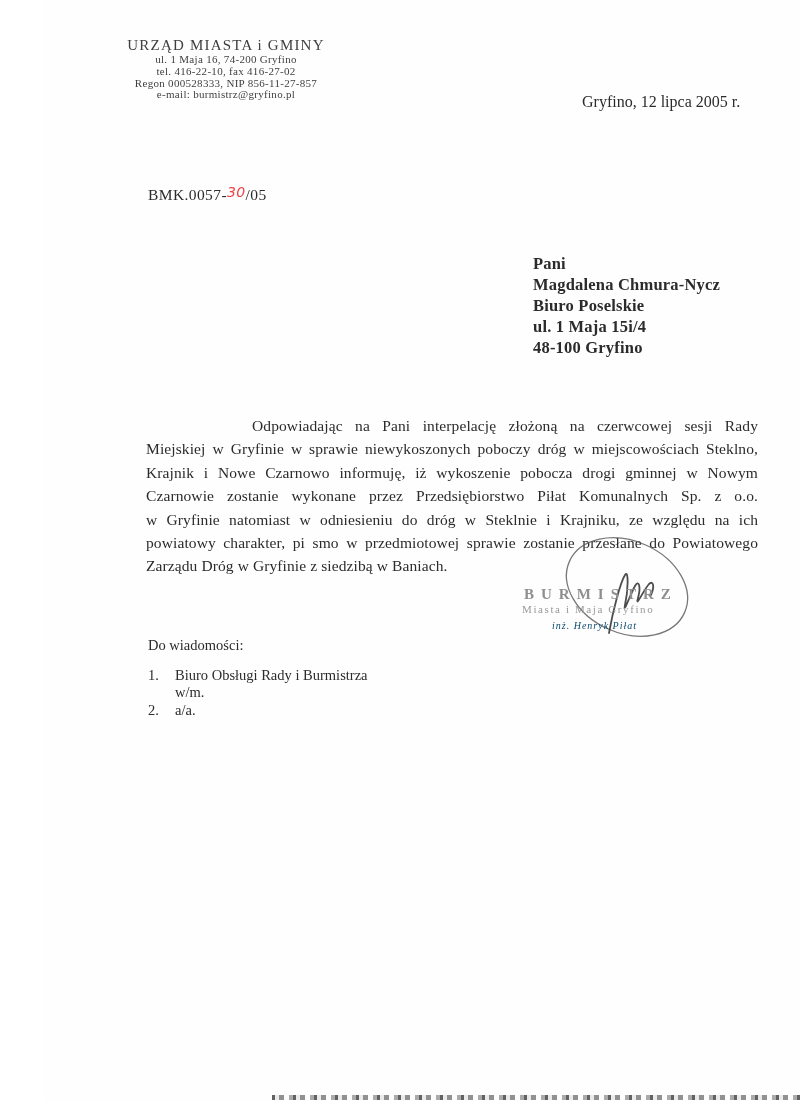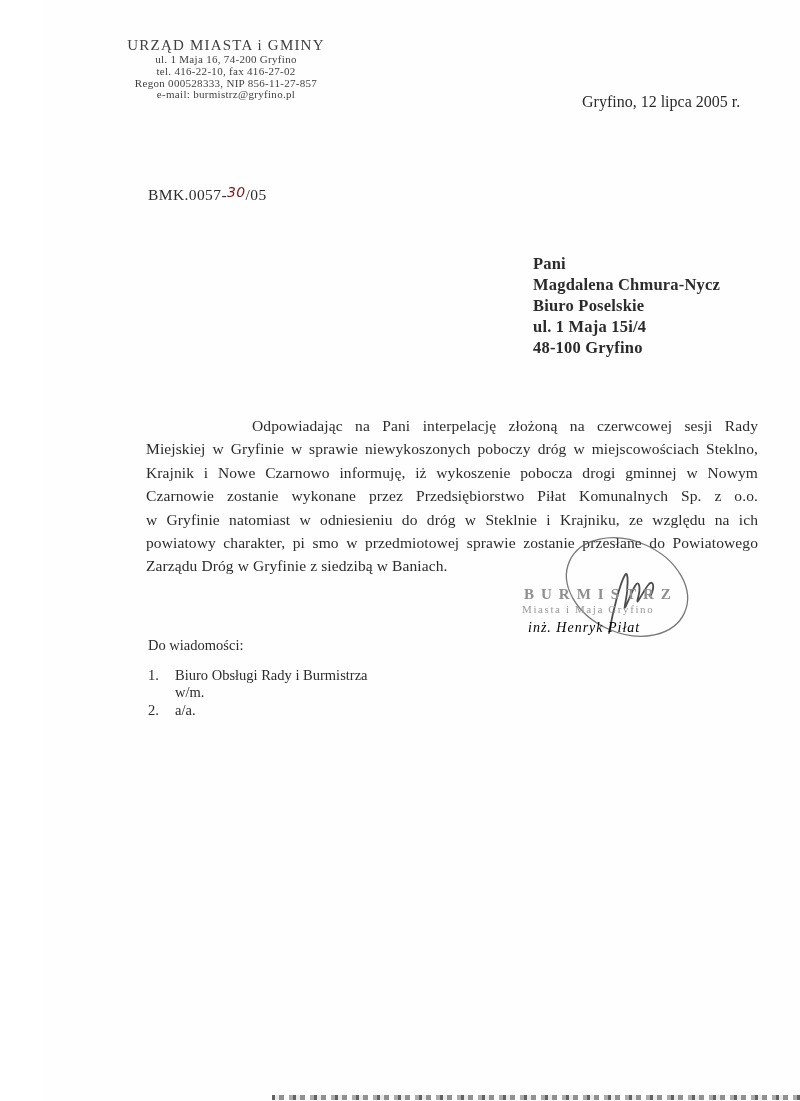--- a/index.html
+++ b/index.html
@@ -52,21 +52,21 @@
     left: 104px;
     top: 186px;
     font-size: 15.5px;
     letter-spacing: 0.4px;
     white-space: nowrap;
   }
   .reference .hand {
     font-family: "DejaVu Sans", sans-serif;
     font-style: italic;
     font-size: 14px;
-    color: #7f1d1d;
+    color: #ef4444;
     position: relative;
     top: -3px;
   }
 
   
   .recipient {
     position: absolute;
     left: 489px;
     top: 253px;
     font-weight: bold;
@@ -114,26 +114,26 @@
     left: 8px;
     top: 70px;
     font-size: 11px;
     letter-spacing: 1.6px;
     color: #9a9a9a;
     filter: blur(0.4px);
     white-space: nowrap;
   }
   .sig-name {
     position: absolute;
-    left: 14px;
+    left: 38px;
     top: 87px;
-    font-size: 14px;
+    font-size: 10px;
     font-style: italic;
     letter-spacing: 1px;
-    color: #000000;
+    color: #0c4a6e;
     filter: blur(0.35px);
     white-space: nowrap;
   }
 
   
   .cc {
     position: absolute;
     left: 104px;
     top: 637px;
     font-size: 14.5px;

